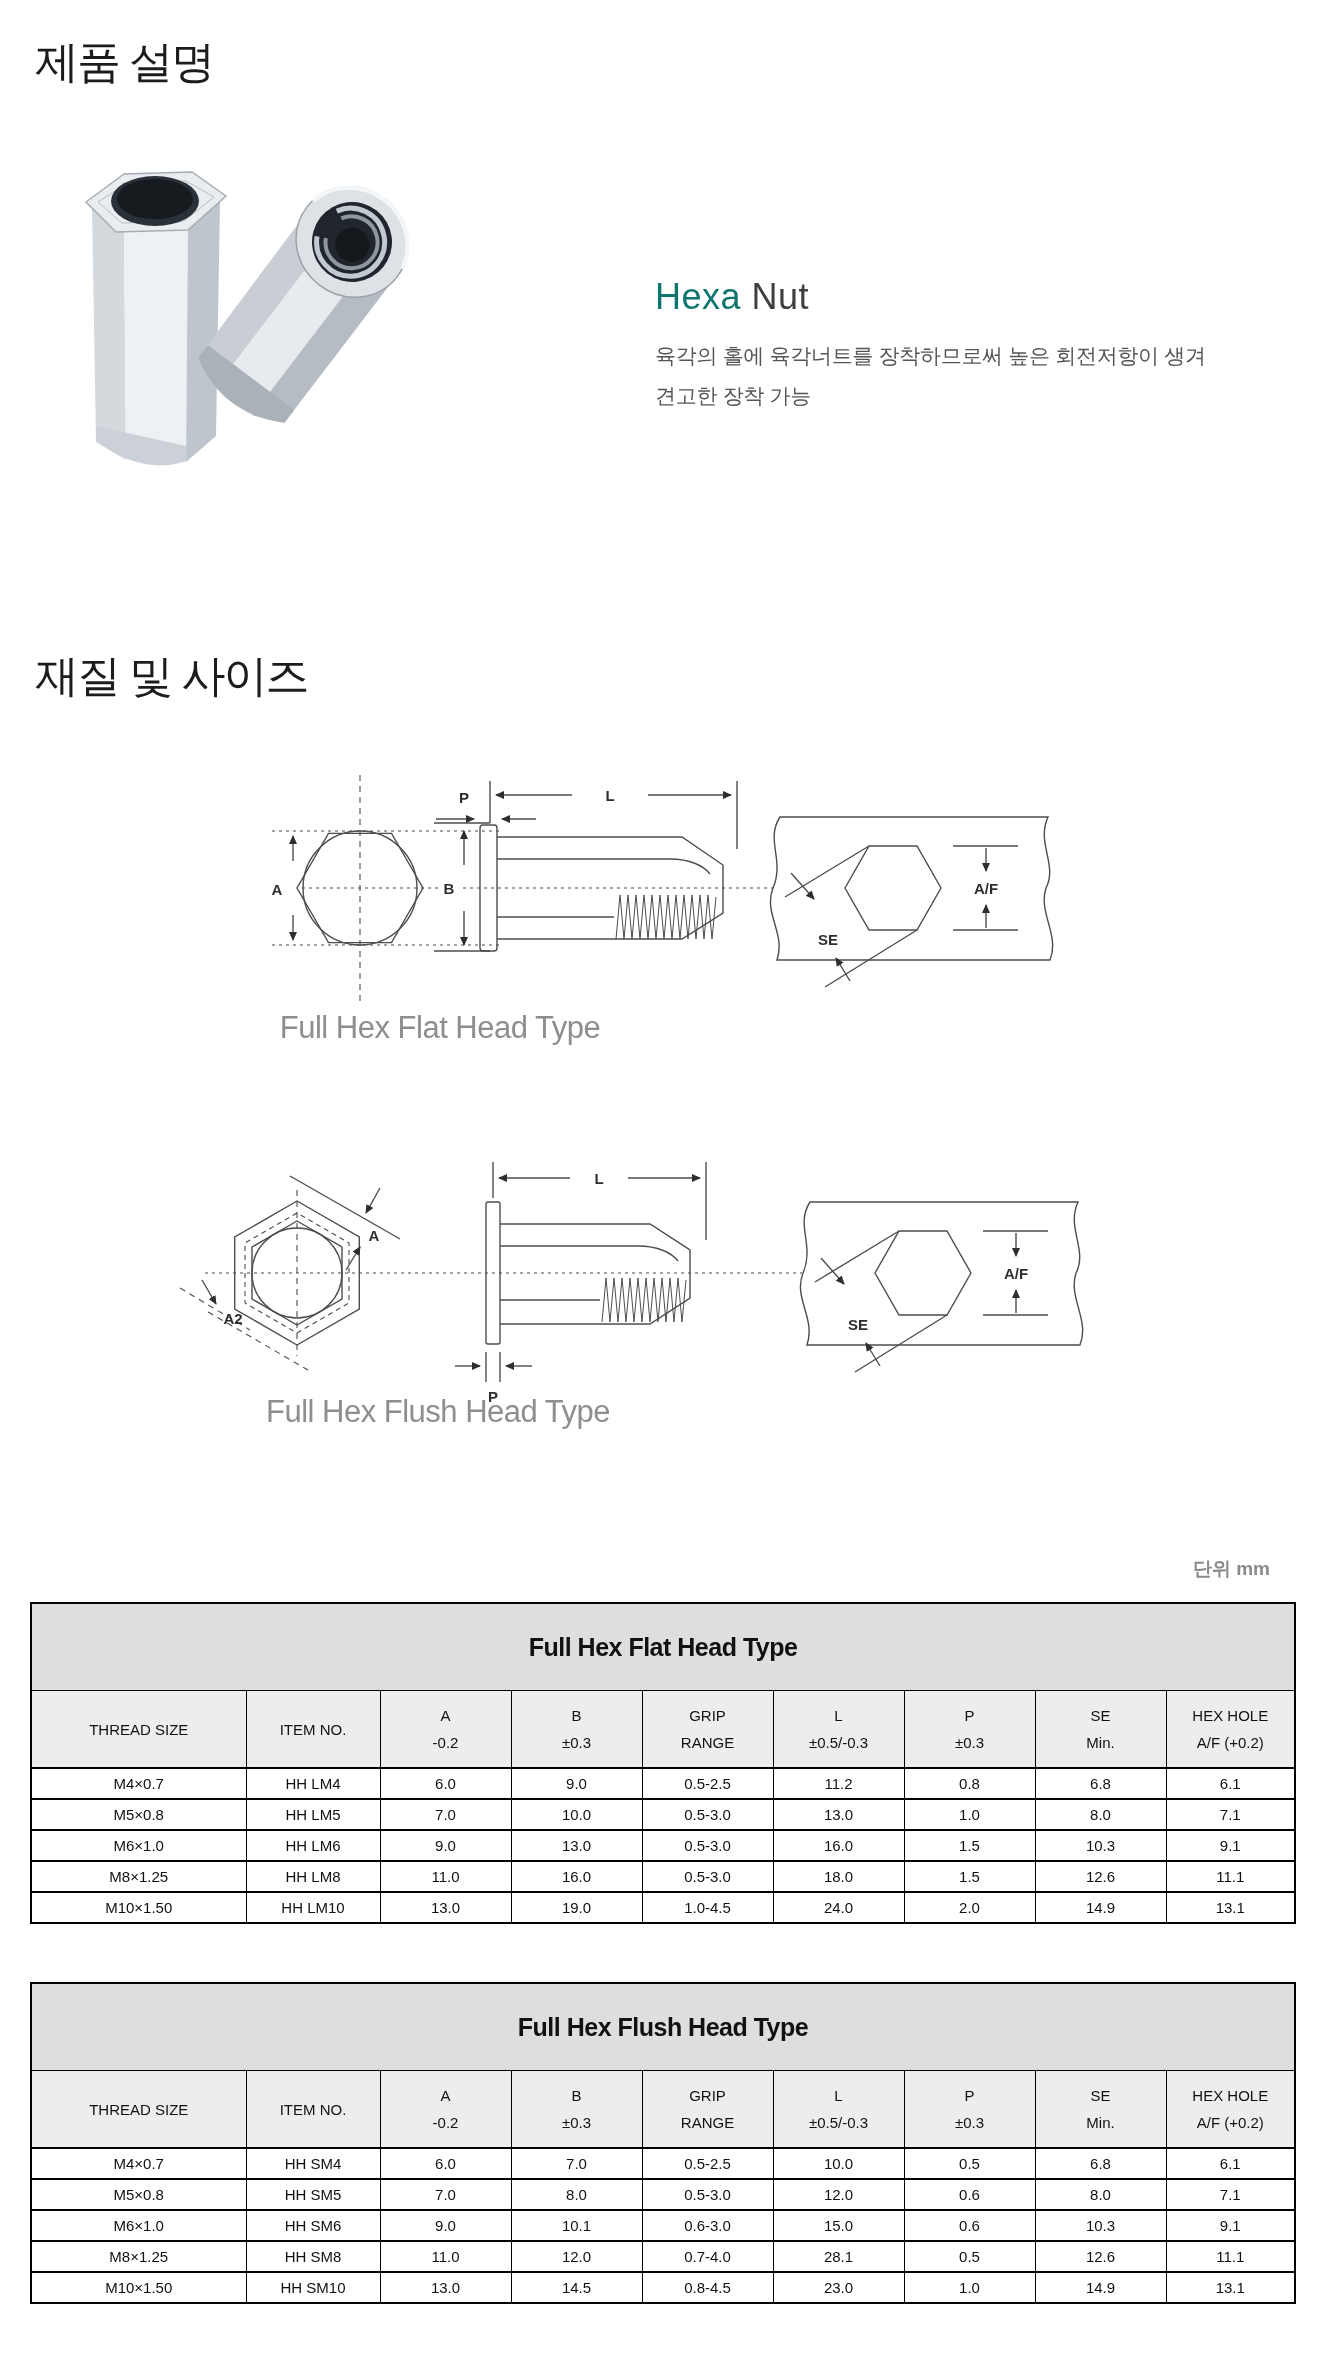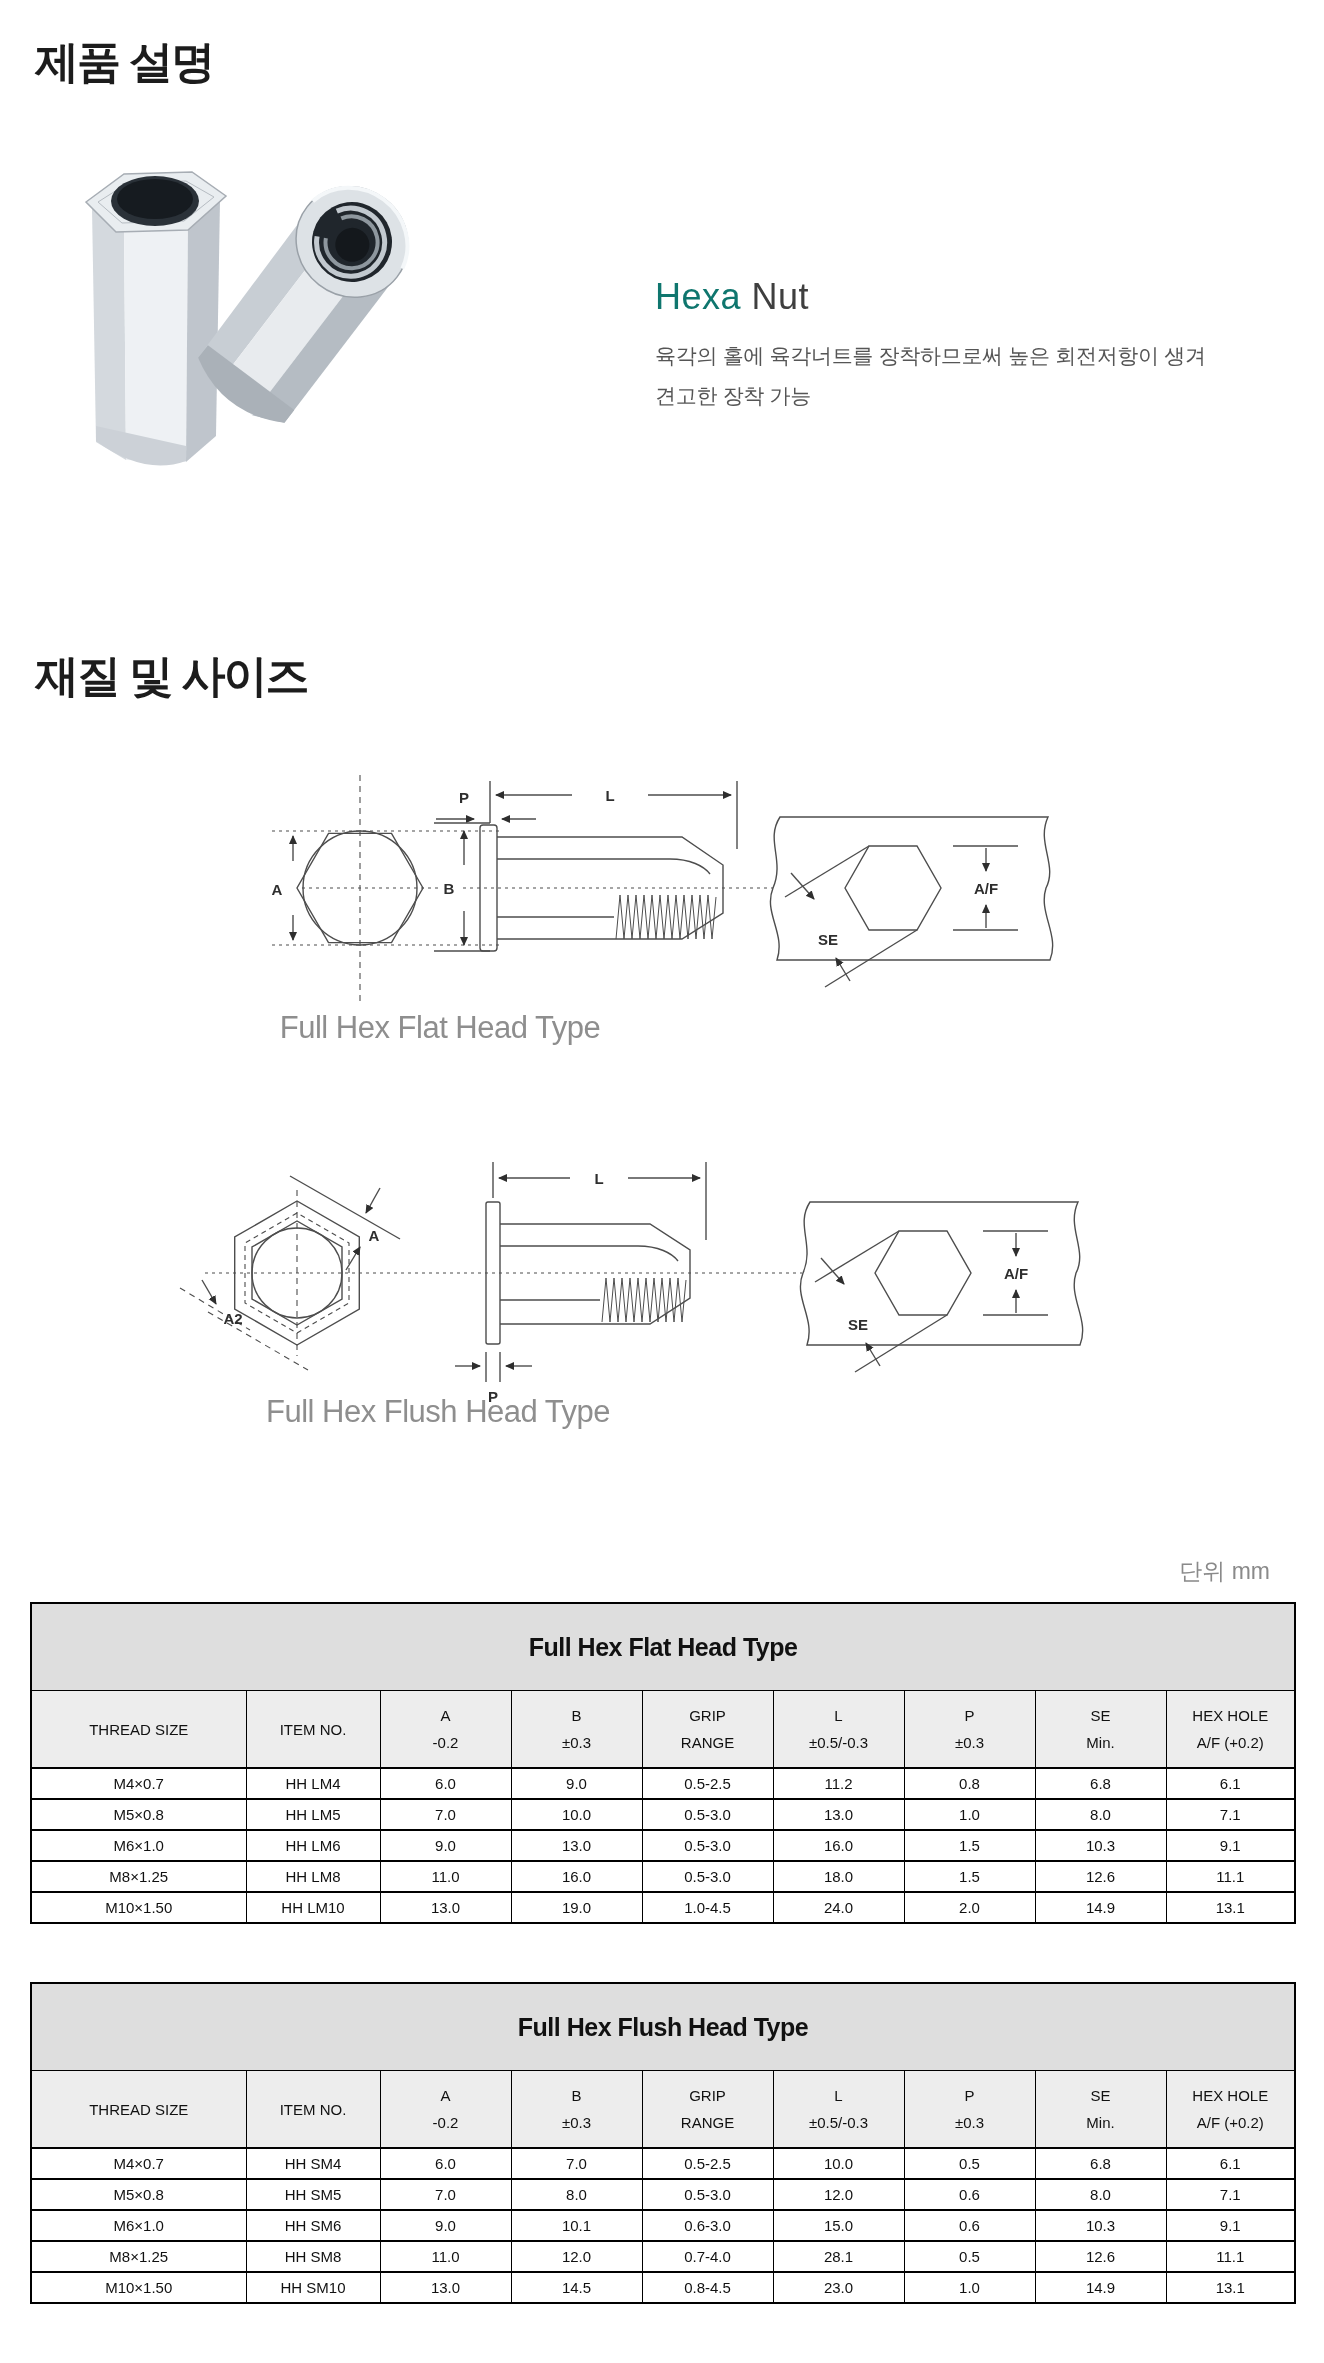--- a/index.html
+++ b/index.html
@@ -1,40 +1,40 @@
 <!DOCTYPE html>
 <html><head>
 <meta charset="utf-8">
 <style>
   html,body{margin:0;padding:0;background:#fff;}
   body{font-family:"Liberation Sans","DejaVu Sans",sans-serif;}
   .page{position:relative;width:1324px;height:2363px;background:#fff;overflow:hidden;}
 
-  .sec-title{position:absolute;left:35px;font-size:44px;font-weight:700;color:#1c1c1c;letter-spacing:-2px;line-height:1.1;text-align:right;}
+  .sec-title{position:absolute;left:35px;font-size:44px;font-weight:400;color:#1c1c1c;letter-spacing:-2px;line-height:1.1;text-align:right;}
   .sec-title.t1{top:38px;}
   .sec-title.t2{top:652px;}
 
   .product-photo{position:absolute;left:52px;top:150px;}
 
   .product-info{position:absolute;left:655px;top:276px;width:560px;}
   .product-name{font-size:36px;font-weight:300;color:#3f3f3f;letter-spacing:0.5px;}
   .product-name .hl{font-weight:300;}
   .product-desc{position:absolute;left:0;font-size:21px;color:#555;letter-spacing:-0.3px;white-space:nowrap;}
   .d1{top:66px;}
   .d2{top:106px;}
 
   .diagram{position:absolute;}
   .dg1{left:180px;top:755px;}
   .dg2{left:150px;top:1140px;}
   .diagram text{font-family:"Liberation Sans",sans-serif;font-weight:700;fill:#2e2e2e;font-size:15px;}
   .caption{position:absolute;text-align:center;font-size:31px;font-weight:400;color:#8e8e8e;letter-spacing:-0.5px;}
   .cp1{left:140px;top:1010px;width:600px;}
   .cp2{left:128px;top:1394px;width:620px;}
 
-  .unit-label{position:absolute;left:1040px;top:1556px;width:230px;text-align:right;font-size:23px;color:#8a8a8a;}
+  .unit-label{position:absolute;left:1040px;top:1556px;width:230px;text-align:right;font-size:19px;color:#8a8a8a;font-weight:bold;}
 
   table.spec{position:absolute;left:30px;width:1264px;border-collapse:collapse;table-layout:fixed;background:#fff;
     border:2px solid #000;font-size:15px;color:#111;}
   table.spec th,table.spec td{border:1px solid #000;text-align:center;vertical-align:middle;padding:0;}
   table.spec th.tbl-title{height:86px;background:#dedede;font-size:25px;font-weight:700;letter-spacing:-0.5px;border-bottom:1px solid #000;}
   table.spec th.tbl-head{height:76px;background:#ededed;font-weight:400;font-size:15px;line-height:1.8;border-bottom:2px solid #000;}
   table.spec td{height:29px;border-top-width:2px;background:#fff;}
   table.spec.tb1{top:1602px;}
   table.spec.tb2{top:1982px;}
 </style>

